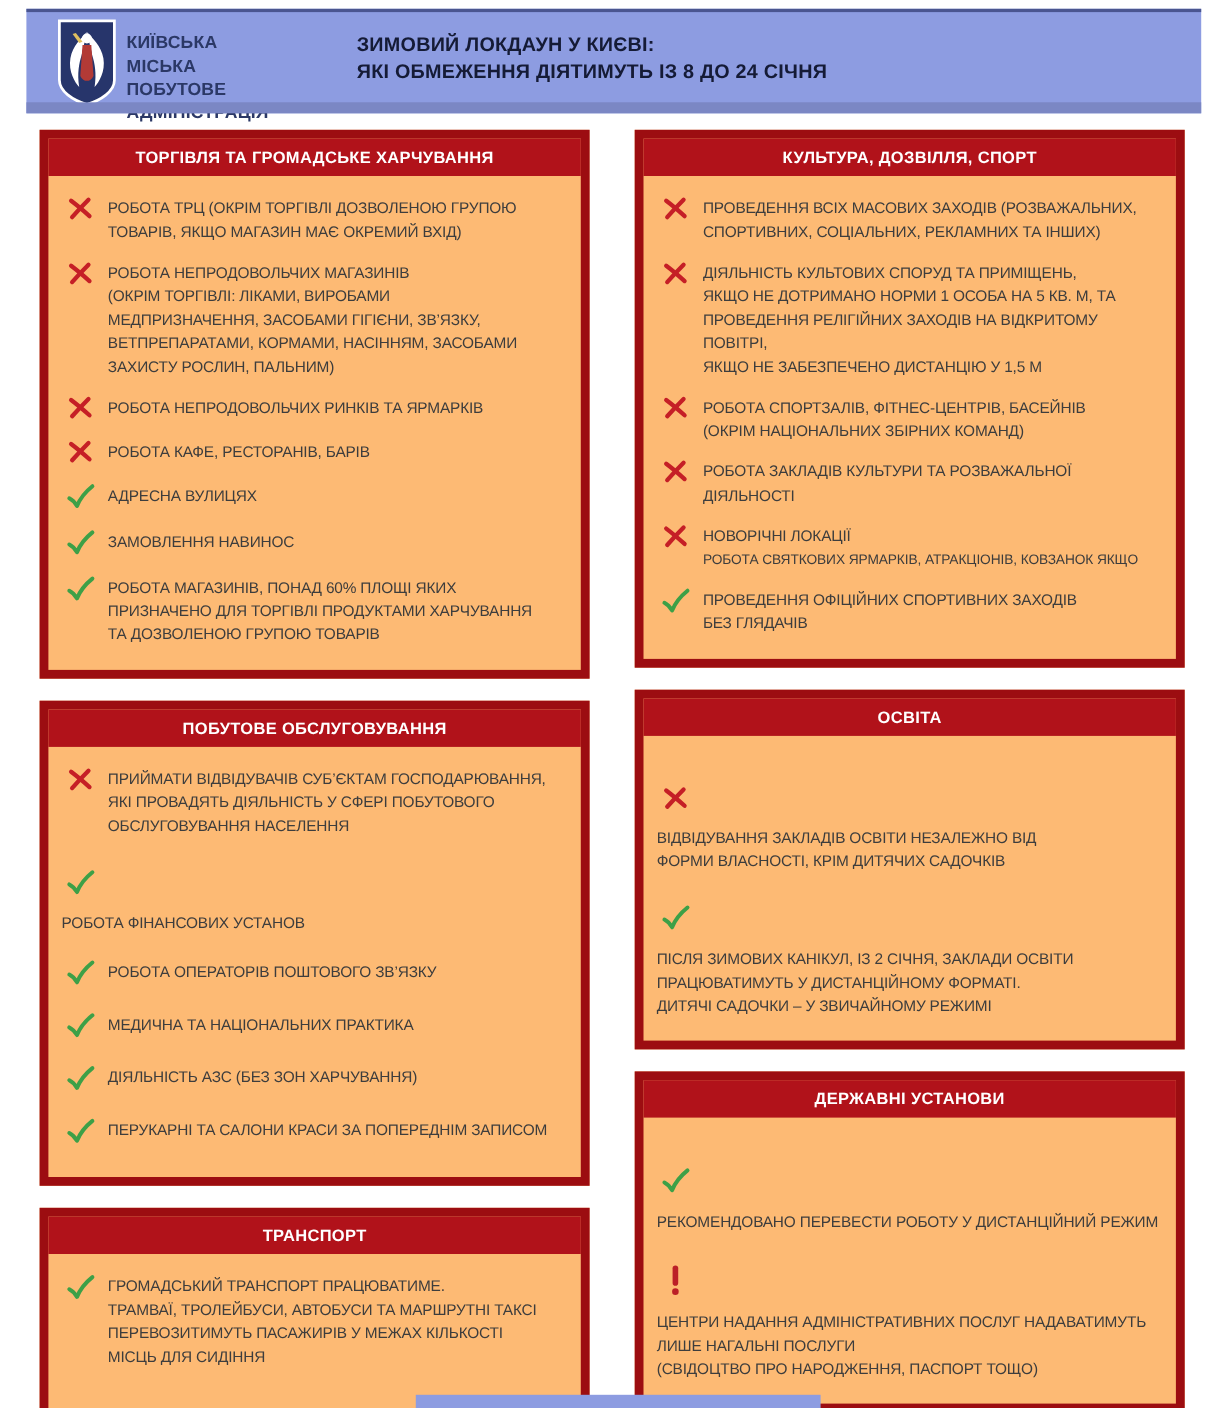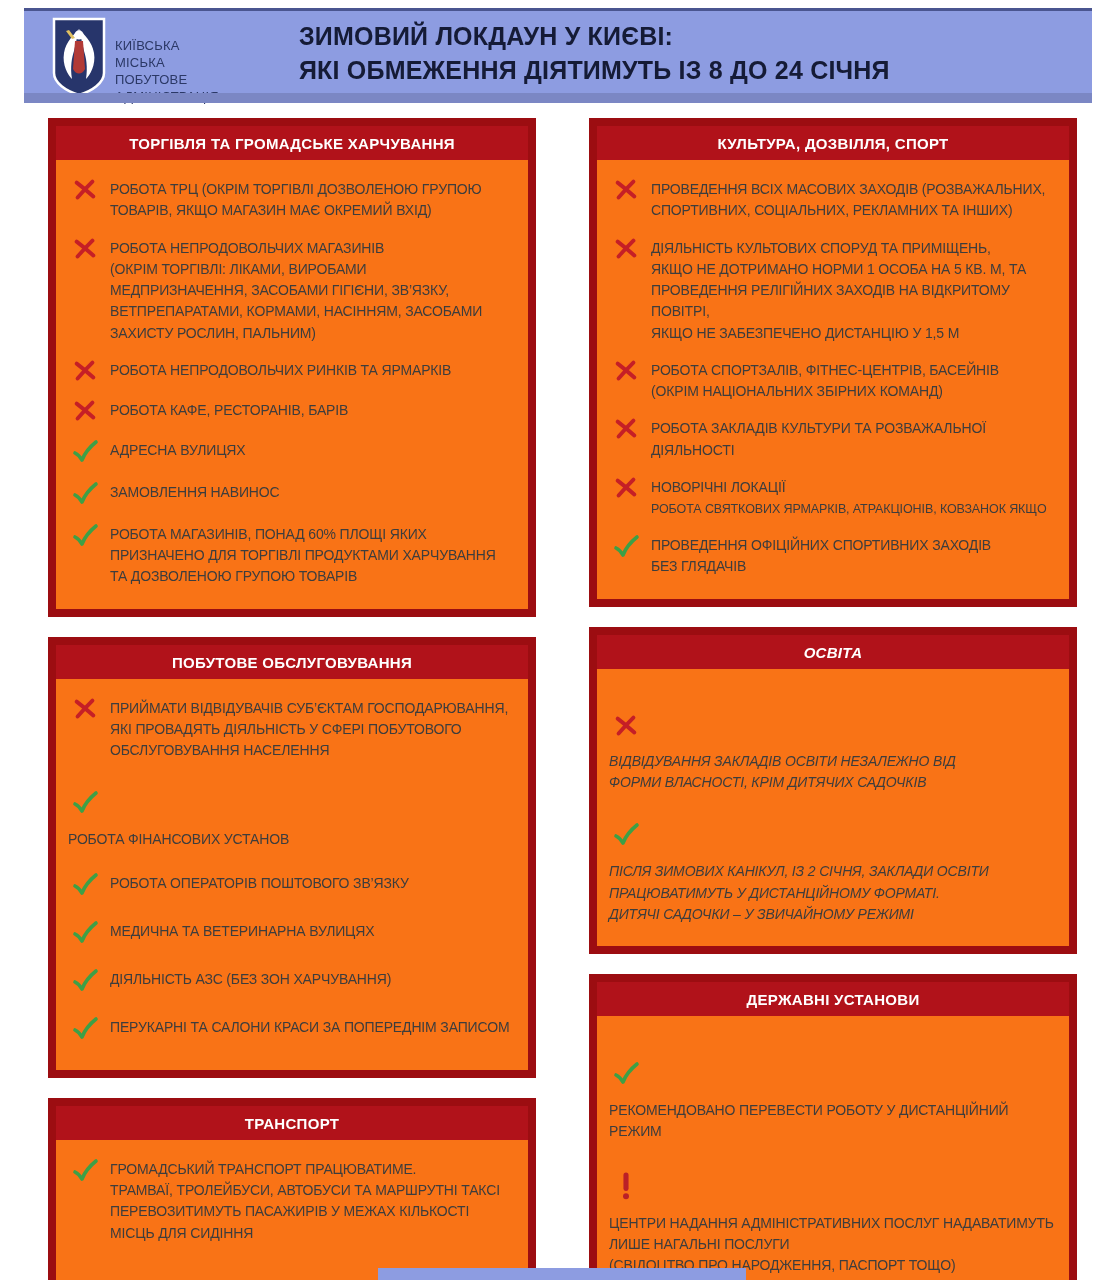--- a/index.html
+++ b/index.html
@@ -10,32 +10,31 @@
   }
   
   .header{
     position:absolute;left:24px;top:8px;width:1068px;height:92px;
     background:var(--header-bg);
     border-top:3px solid var(--header-edge);
     display:flex;align-items:center;
   }
   .header-strip{position:absolute;left:0;right:0;bottom:0;height:10px;background:var(--header-strip);}
   .logo-wrap{display:flex;align-items:center;gap:9px;margin-left:28px;flex:none;}
-  .org-name{color:#2b3866;font-size:13px;font-weight:normal;line-height:1.3;letter-spacing:.2px;margin-top:30px;}
+  .org-name{color:#2b3866;font-size:16px;font-weight:bold;line-height:1.3;letter-spacing:.2px;margin-top:30px;}
   .titles{margin-left:80px;padding-bottom:8px;}
   .title-line{
-    color:var(--title-text);font-weight:bold;font-size:25px;line-height:1.38;letter-spacing:.2px;
+    color:var(--title-text);font-weight:bold;font-size:18px;line-height:1.38;letter-spacing:.2px;
   }
   
   .content{position:absolute;left:36px;top:118px;width:1041px;display:flex;gap:41px;}
   .col{width:500px;display:flex;flex-direction:column;}
   .box{
-    box-sizing:border-box;border:8px solid var(--box-border);background:#f97316;
+    box-sizing:border-box;border:8px solid var(--box-border);background:#fdba74;
     margin-bottom:20px;
-    margin-left:12px;
   }
   .box-header{
     background:var(--box-header-bg);color:#fff;text-align:center;
     font-weight:bold;font-size:15px;letter-spacing:.3px;padding:9px 4px 8px 4px;
   }
   .box-body{padding:16px 10px 8px 12px;}
   .item{display:flex;gap:9px;margin-bottom:13px;}
   .box.spread .item{margin-bottom:19px;}
   .item.gap{margin-top:27px;flex-direction:column;}
   .item-mark{flex:none;width:33px;display:flex;justify-content:center;align-items:flex-start;padding-top:1px;}
@@ -182,21 +181,21 @@
               </svg>
             </span>
             <div class="item-text">РОБОТА ОПЕРАТОРІВ ПОШТОВОГО ЗВ’ЯЗКУ</div>
           </div>
           <div class="item">
             <span class="item-mark">
               <svg width="28" height="28" viewBox="0 0 28 28">
                 <path d="M4 15 Q8 17 11 22 Q15 12 25 4" stroke="var(--check)" stroke-width="3.6" fill="none" stroke-linecap="round" stroke-linejoin="round"></path>
               </svg>
             </span>
-            <div class="item-text">МЕДИЧНА ТА ВЕТЕРИНАРНА ВУЛИЦЯХ</div>
+            <div class="item-text">МЕДИЧНА ТА НАЦІОНАЛЬНИХ ПРАКТИКА</div>
           </div>
           <div class="item">
             <span class="item-mark">
               <svg width="28" height="28" viewBox="0 0 28 28">
                 <path d="M4 15 Q8 17 11 22 Q15 12 25 4" stroke="var(--check)" stroke-width="3.6" fill="none" stroke-linecap="round" stroke-linejoin="round"></path>
               </svg>
             </span>
             <div class="item-text">ДІЯЛЬНІСТЬ АЗС (БЕЗ ЗОН ХАРЧУВАННЯ)</div>
           </div>
           <div class="item">
@@ -285,21 +284,21 @@
               <span class="item-mark">
                 <svg width="28" height="28" viewBox="0 0 28 28">
                   <path d="M4 15 Q8 17 11 22 Q15 12 25 4" stroke="var(--check)" stroke-width="3.6" fill="none" stroke-linecap="round" stroke-linejoin="round"></path>
                 </svg>
               </span>
               <div class="item-text">ПРОВЕДЕННЯ ОФІЦІЙНИХ СПОРТИВНИХ ЗАХОДІВ
 БЕЗ ГЛЯДАЧІВ</div>
             </div>
           </div>
         </div>
-        <div class="box" style="min-height: 250px; font-style: italic;">
+        <div class="box" style="min-height: 250px;">
           <div class="box-header">ОСВІТА</div>
           <div class="box-body">
             <div class="item gap">
               <span class="item-mark">
                 <svg width="26" height="26" viewBox="0 0 28 28">
                   <path d="M5 6 Q13 12 23 21" stroke="var(--cross)" stroke-width="4.2" fill="none" stroke-linecap="round"></path>
                   <path d="M22 5 Q14 13 6 22" stroke="var(--cross)" stroke-width="4.2" fill="none" stroke-linecap="round"></path>
                 </svg>
               </span>
               <div class="item-text">ВІДВІДУВАННЯ ЗАКЛАДІВ ОСВІТИ НЕЗАЛЕЖНО ВІД

